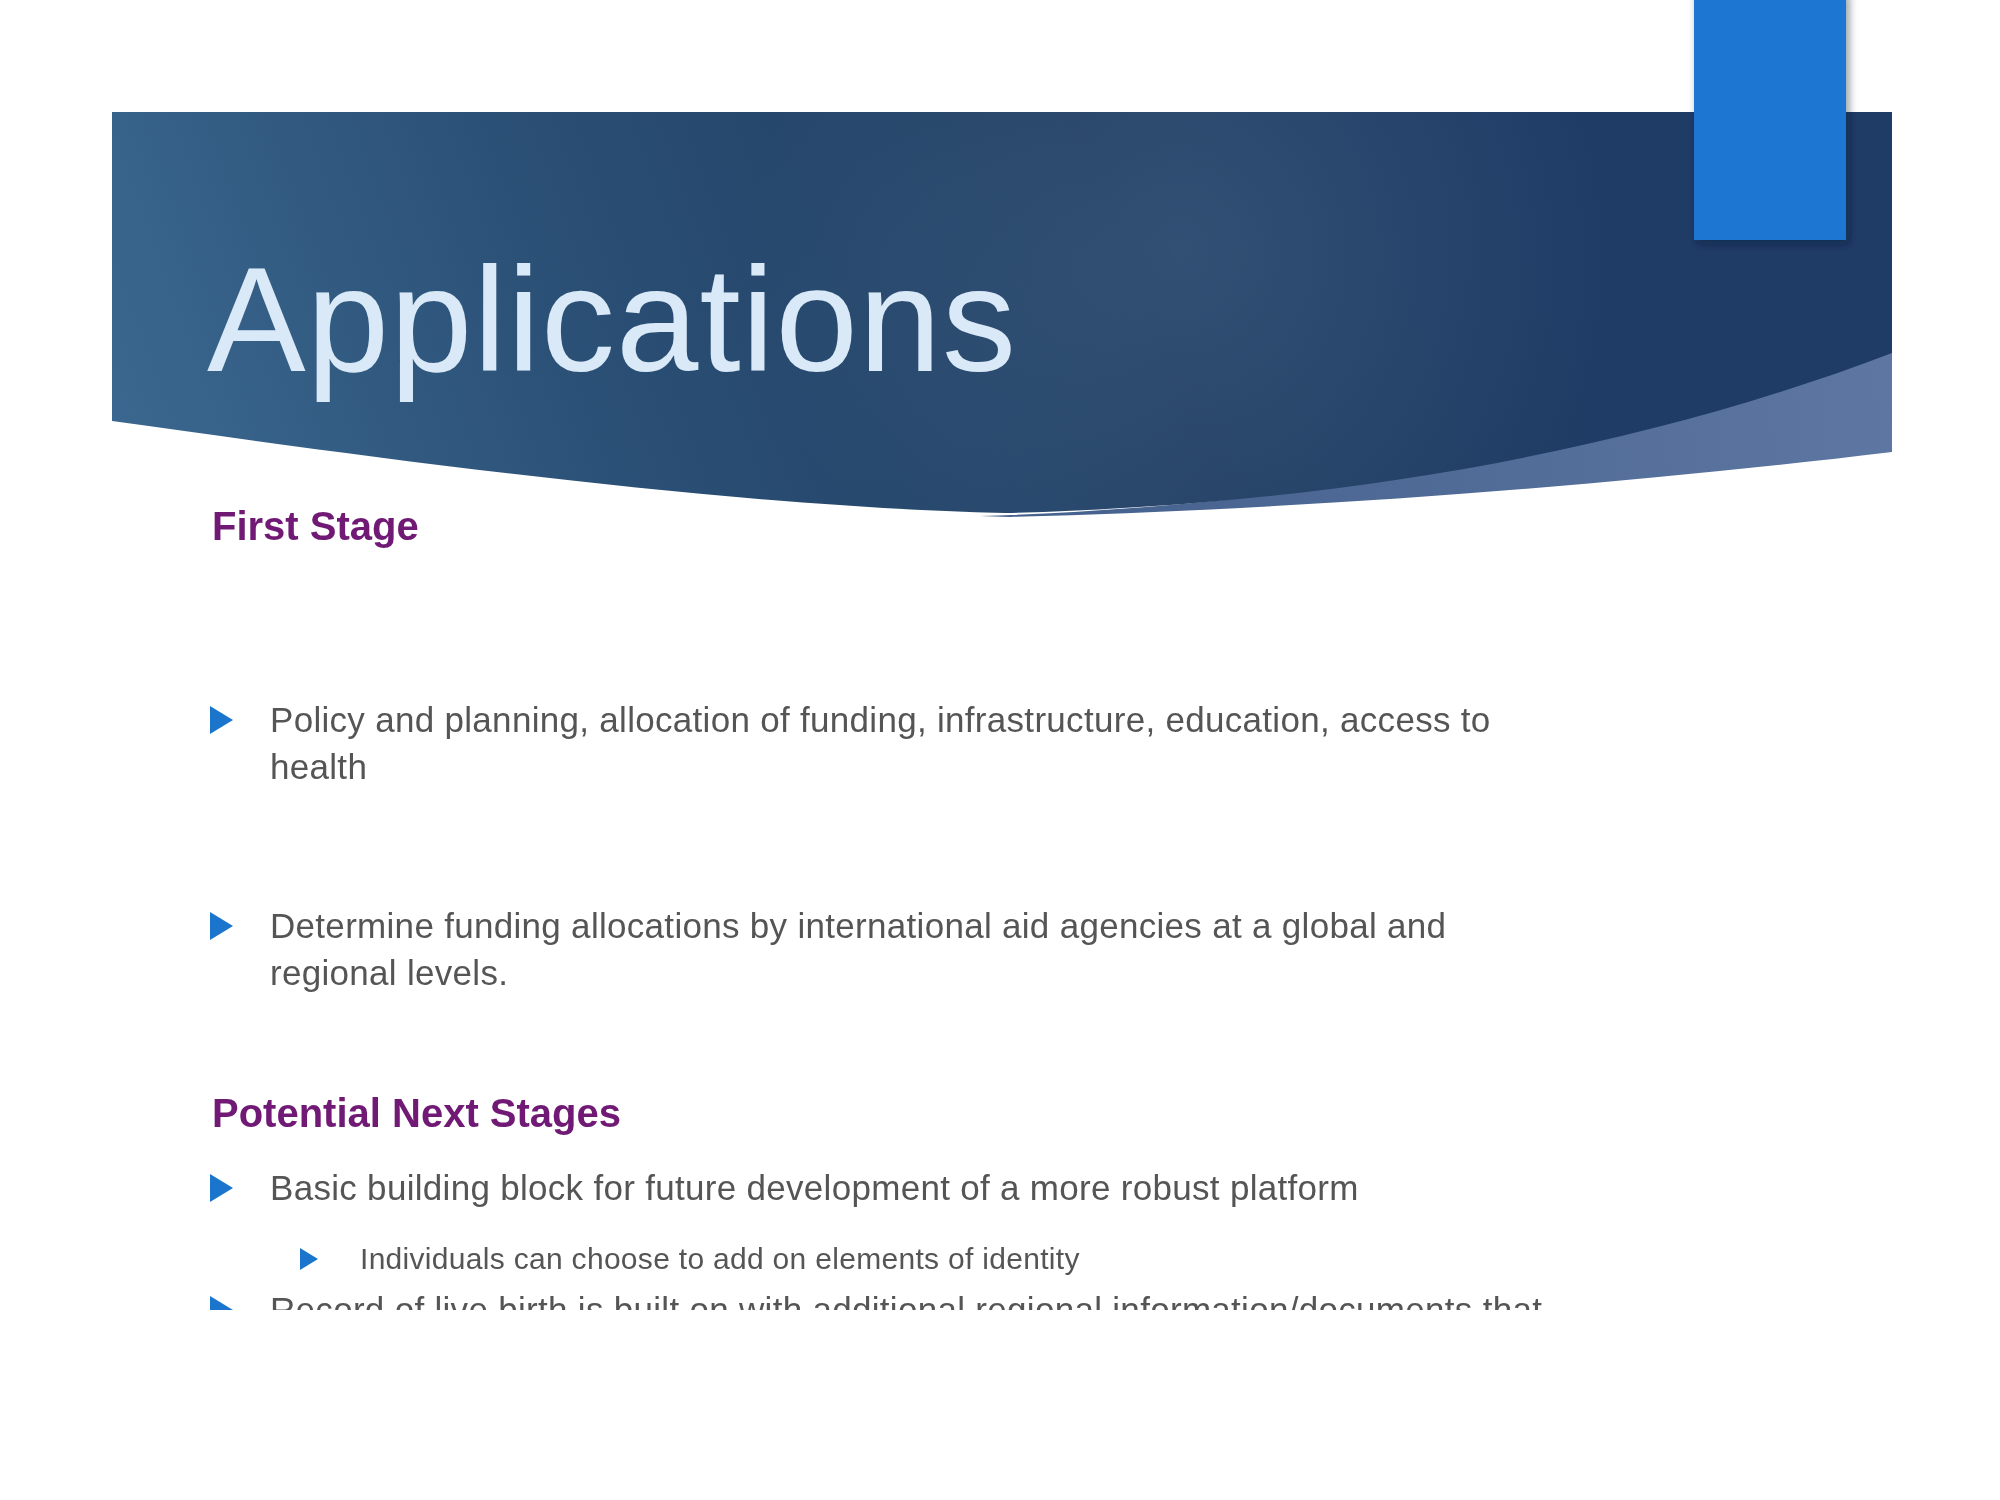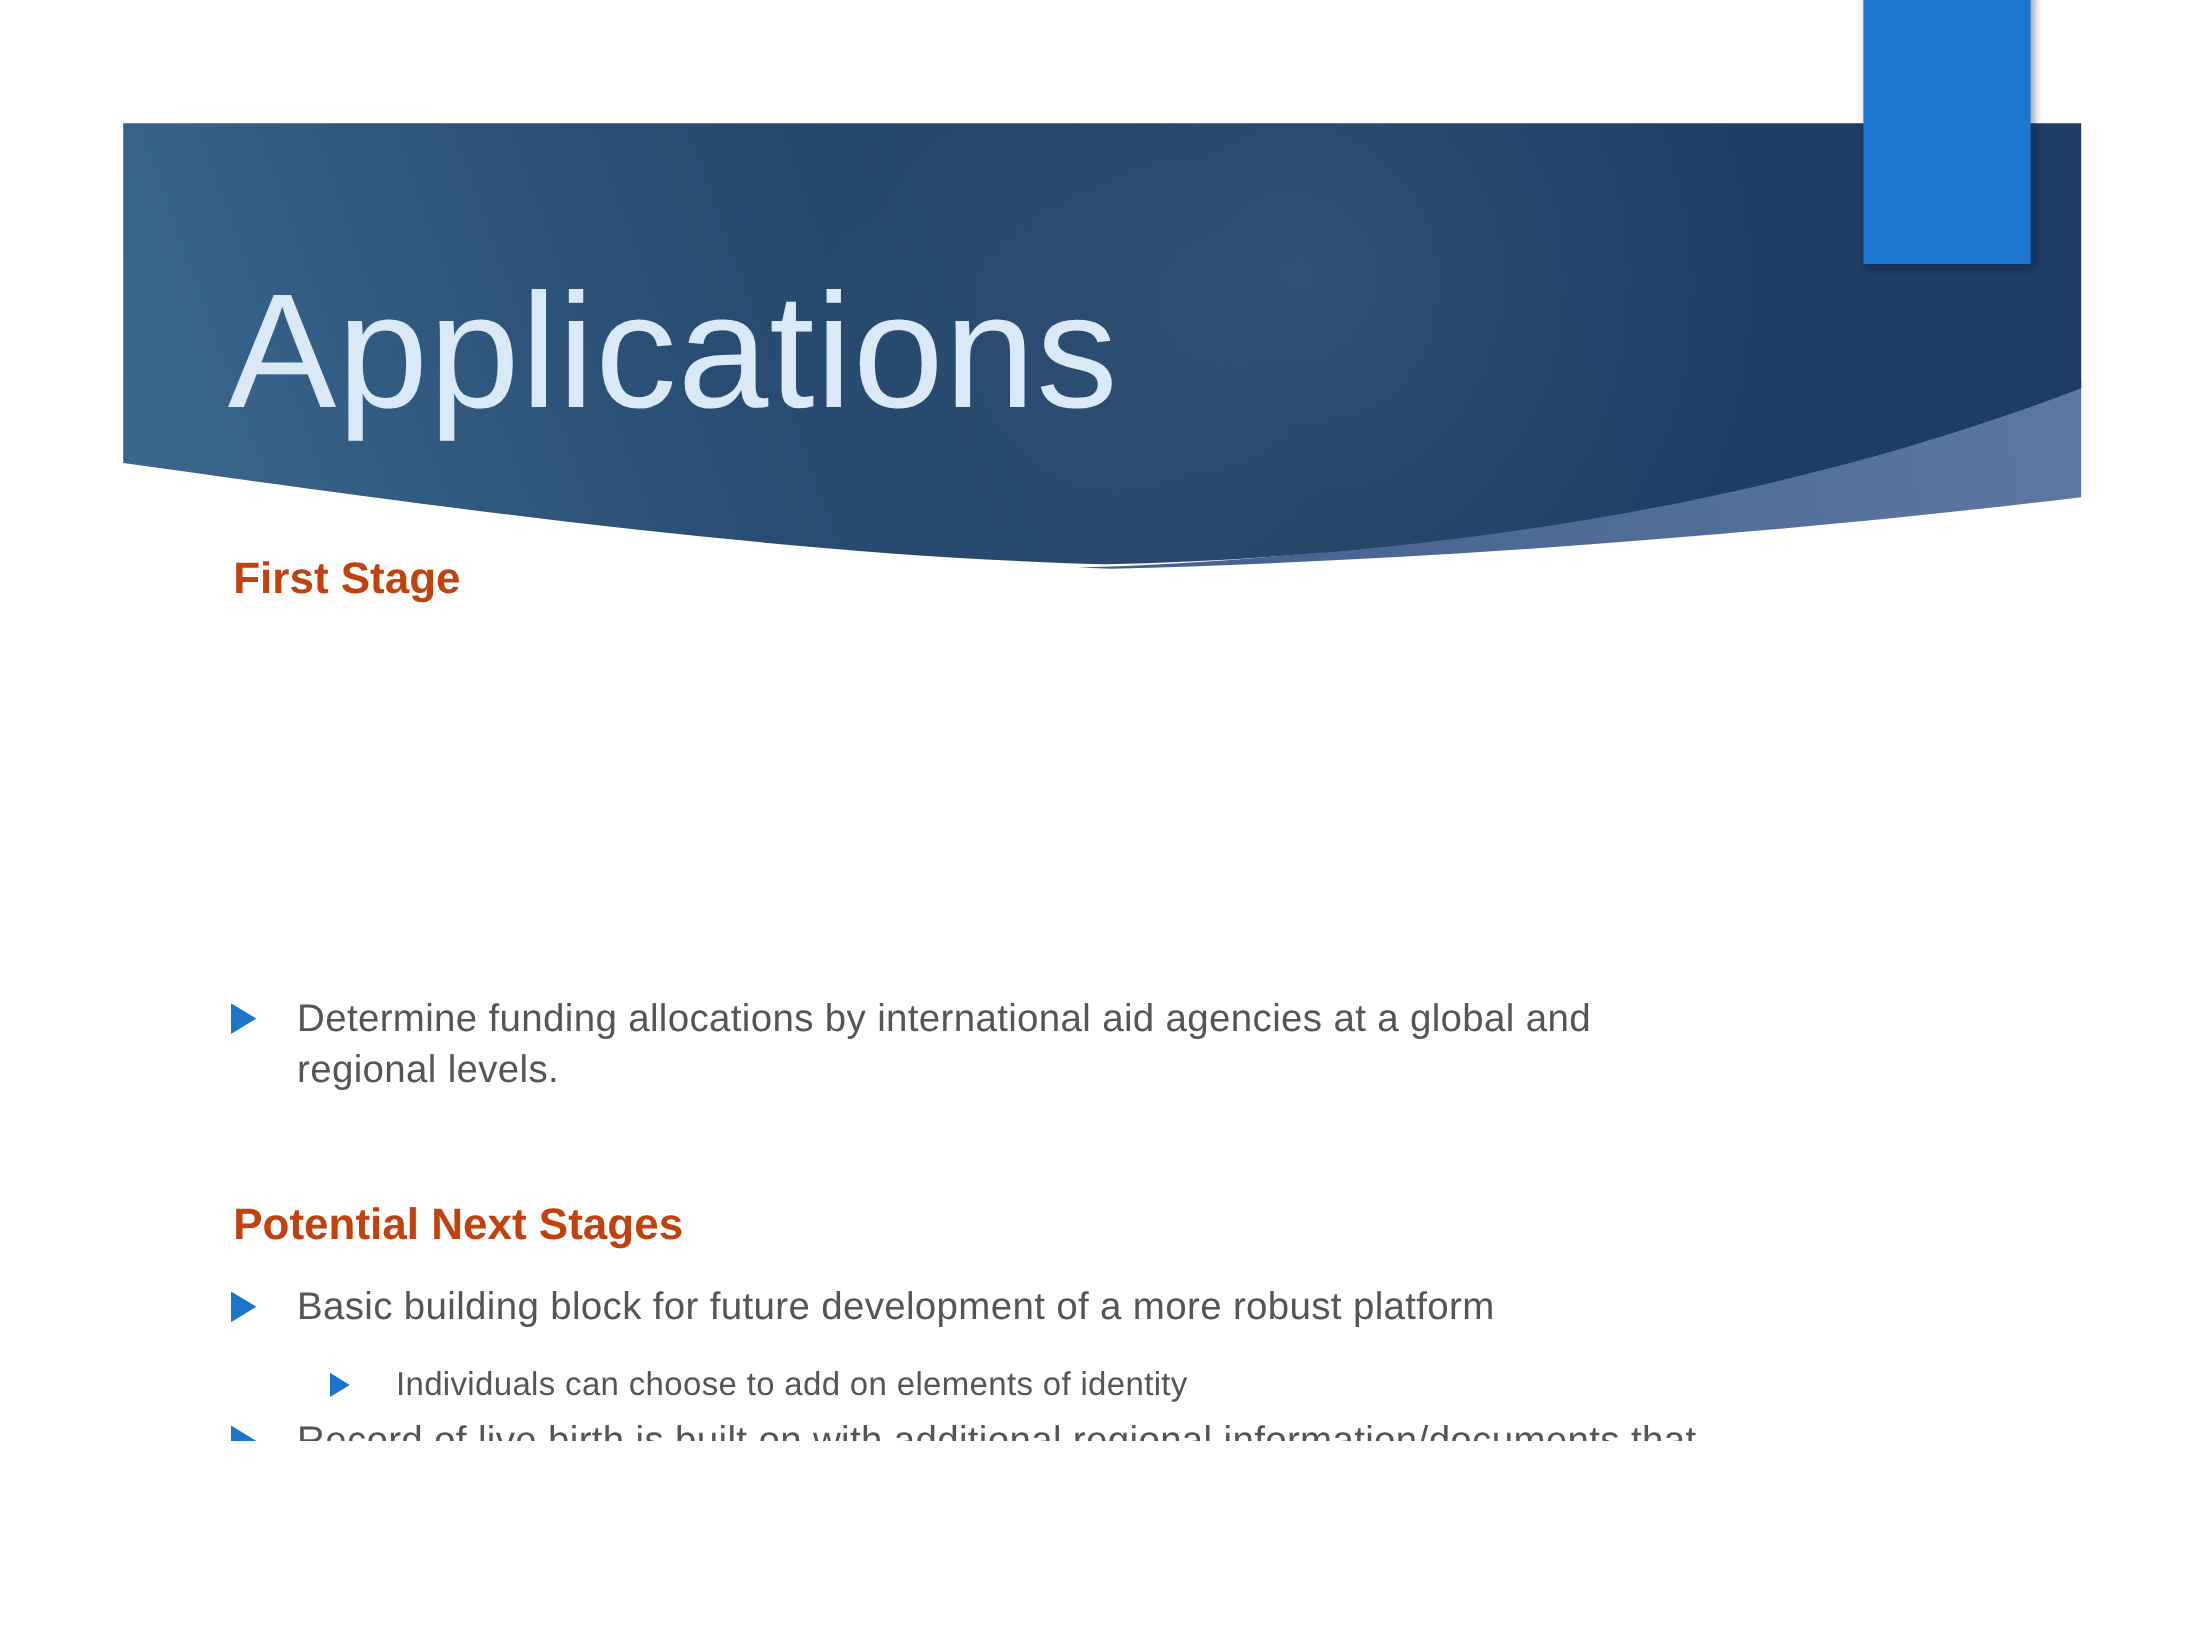--- a/index.html
+++ b/index.html
@@ -20,21 +20,21 @@
     letter-spacing:1px;
     color:#d9e9f7;
     white-space:pre;
   }
   .sec-heading{
     position:absolute;
     left:212px;
     font-size:40px;
     font-weight:700;
     line-height:47px;
-    color:#c2410c;
+    color:#701a75;
     white-space:pre;
   }
   .bullet{
     position:absolute;
     left:210px;
     display:flex;
     align-items:flex-start;
   }
   .bullet .tri{
     flex:0 0 auto;
@@ -97,20 +97,25 @@
     <path d="M 112 112 L 1892 112 L 1892 353 C 1620 457 1310 506 1005 513 C 718 506 378 458 112 421 Z" fill="url(#gradGlow)"></path>
 
     <rect x="1694" y="-10" width="152" height="250" fill="#1b76d2" filter="url(#tabShadow)"></rect>
   </svg>
 
   <div class="slide-title">Applications</div>
 
   <div class="sec-heading" style="top:503px">First Stage</div>
 
 
+  <div class="bullet" style="top:696px">
+    <span class="tri"></span>
+    <div class="btext">Policy and planning, allocation of funding, infrastructure, education, access to
+health</div>
+  </div>
 
 
   <div class="bullet" style="top:902px">
     <span class="tri"></span>
     <div class="btext">Determine funding allocations by international aid agencies at a global and
 regional levels.</div>
   </div>
 
   <div class="sec-heading" style="top:1090px">Potential Next Stages</div>
 

